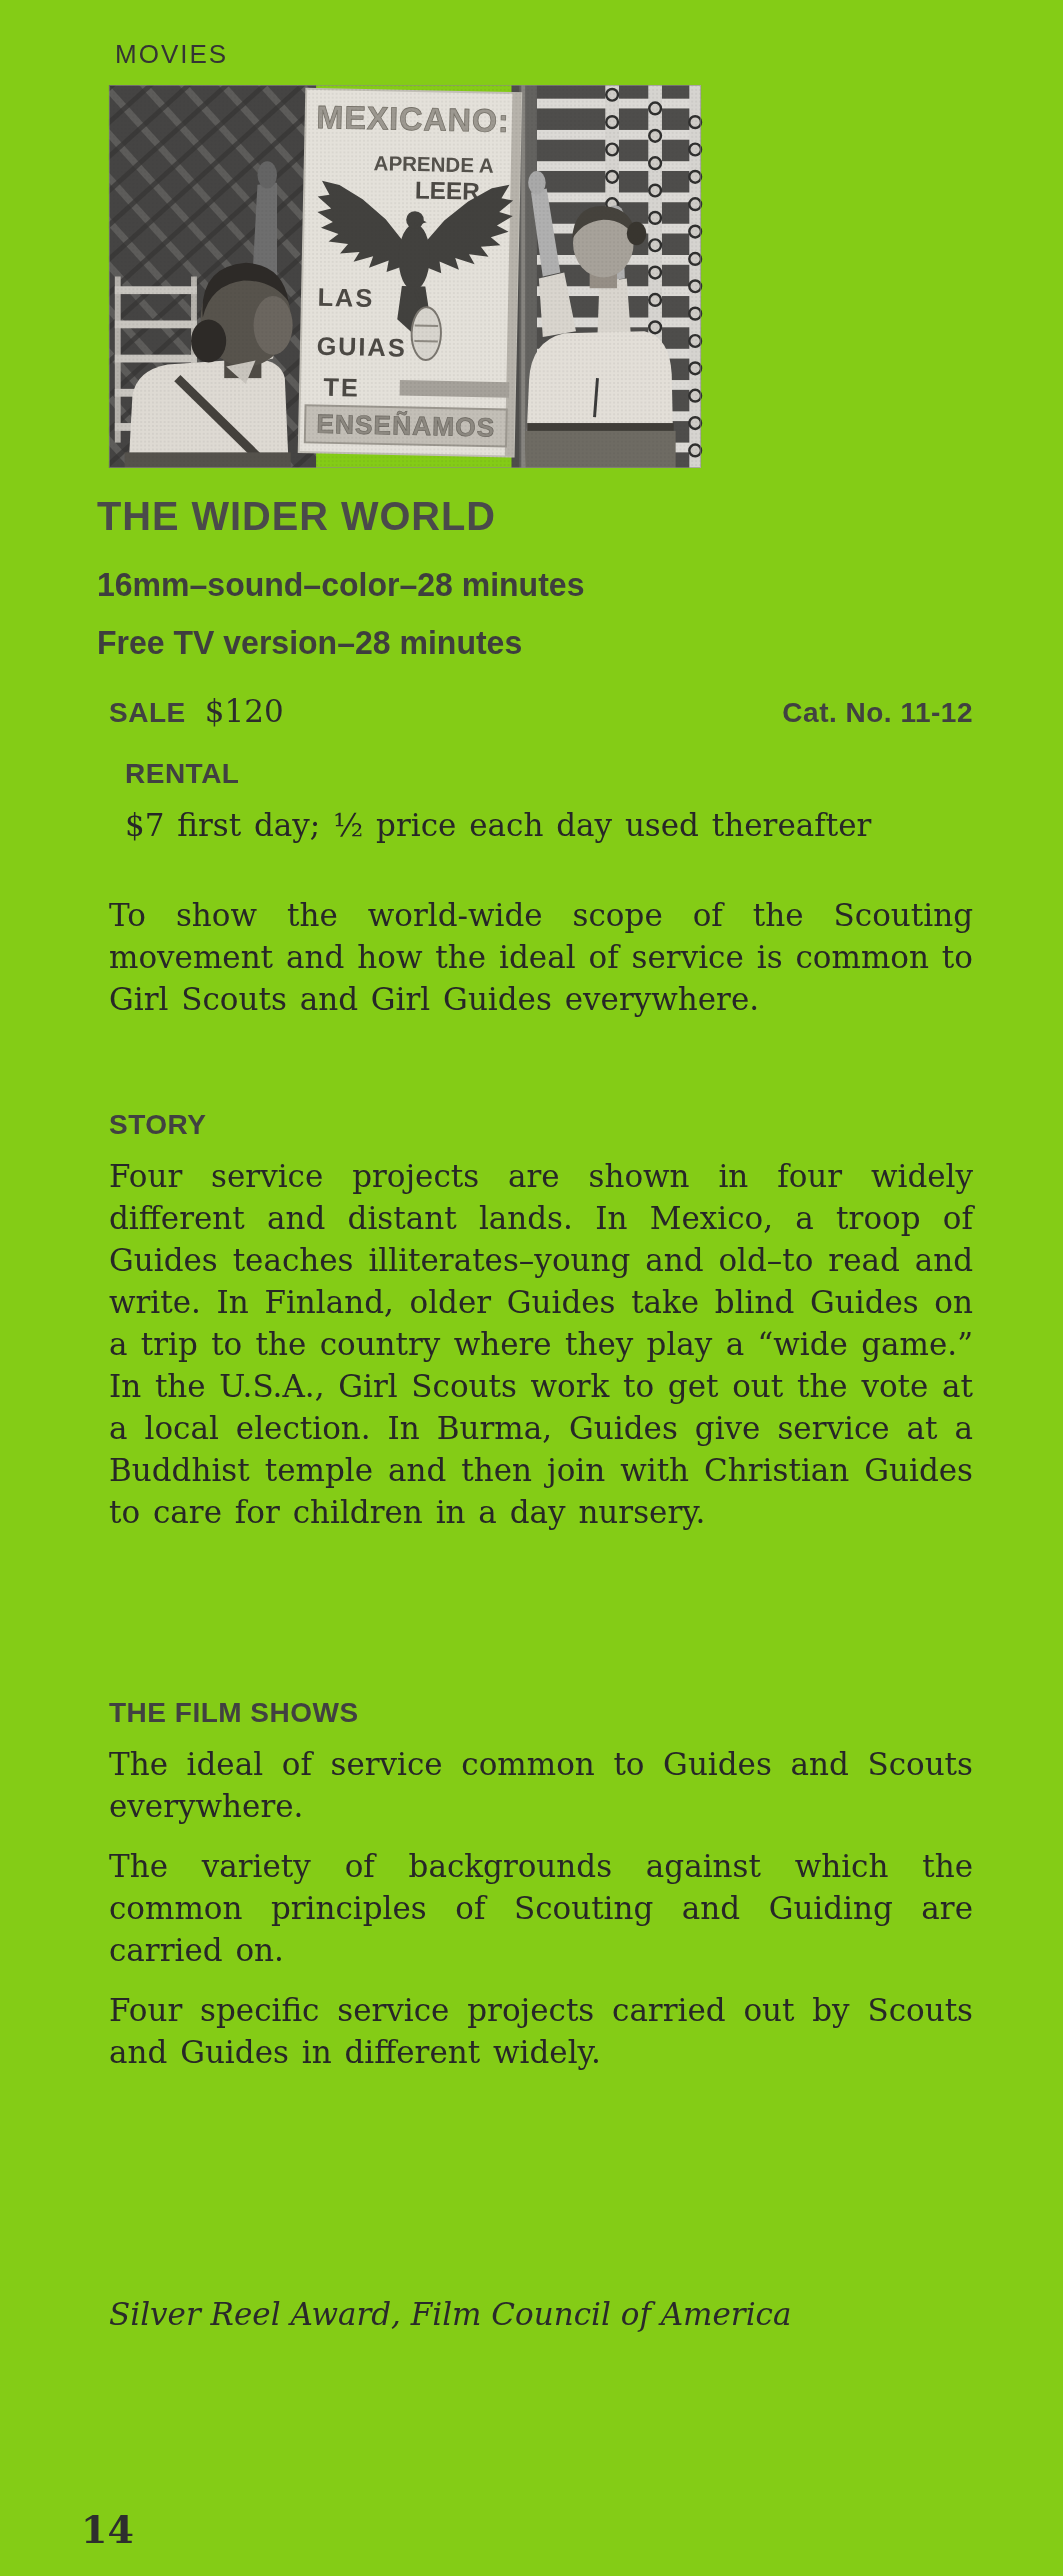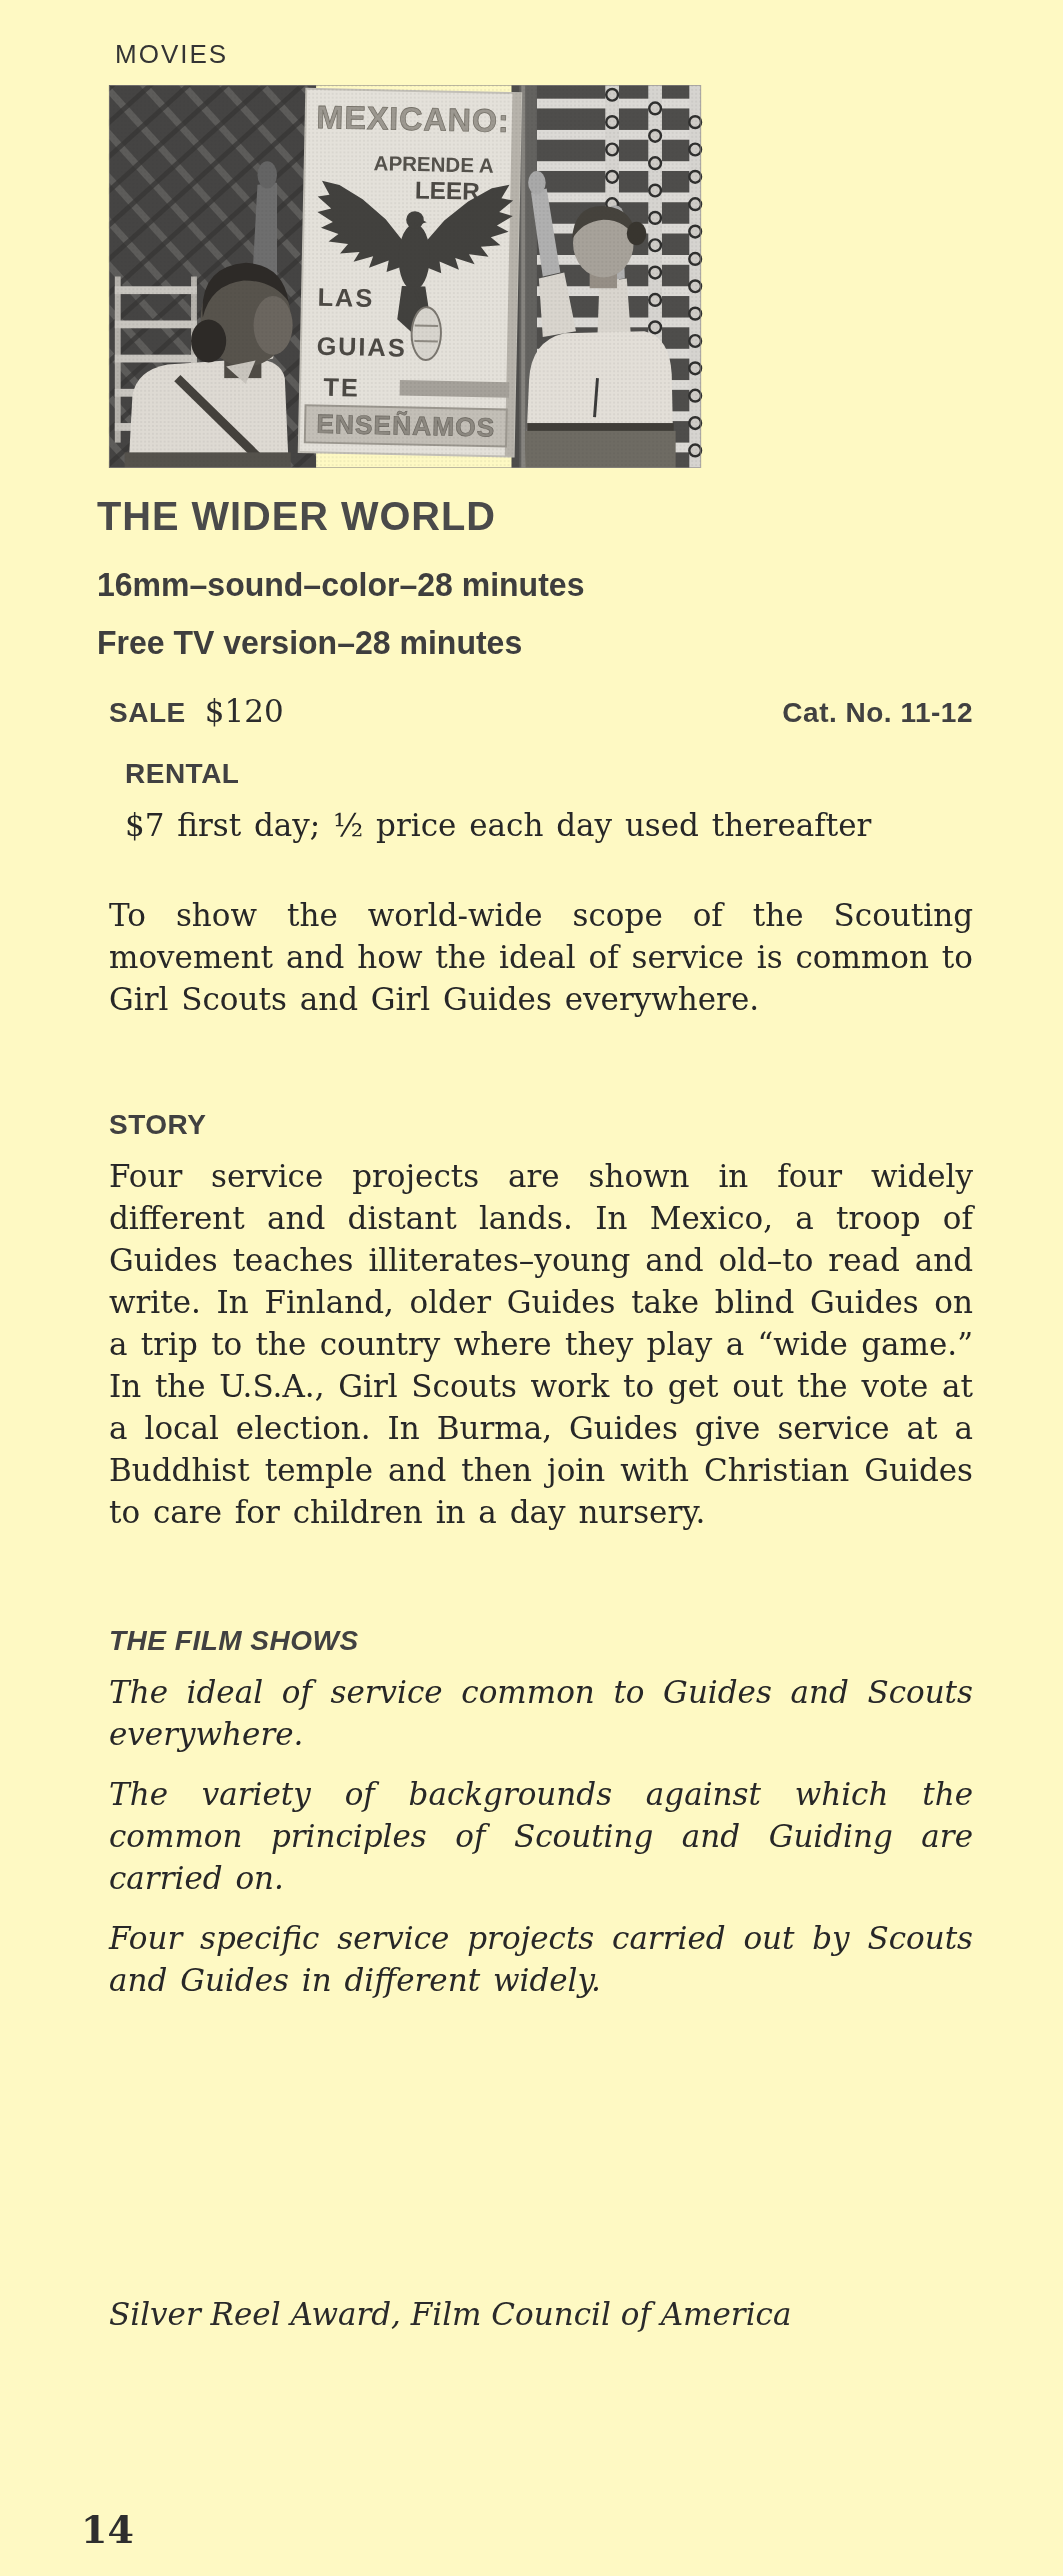--- a/index.html
+++ b/index.html
@@ -1,19 +1,19 @@
 <!DOCTYPE html>
 <html><head>
 <meta charset="utf-8">
 <style>
   html,body{margin:0;padding:0;background:#e9e8e5;}
   .page{
     position:relative;
     width:1064px;height:2576px;
-    background:#fef9c3;
+    background:#84cc16;
     font-family:"DejaVu Serif", serif;
     color:#272727;
     overflow:hidden;
   }
   .section-label{
     position:absolute;left:115px;top:39px;
     font-family:"Liberation Sans",sans-serif;
     font-size:26px;letter-spacing:2px;color:#343434;
   }
   .photo{
@@ -253,21 +253,21 @@
 
   <div class="sec" style="top:894px;">
     <p>To show the world-wide scope of the Scouting movement and how the ideal of service is common to Girl Scouts and Girl Guides everywhere.</p>
   </div>
 
   <div class="sec" style="top:1109px;">
     <h3>STORY</h3>
     <p>Four service projects are shown in four widely different and distant lands. In Mexico, a troop of Guides teaches illiterates–young and old–to read and write. In Finland, older Guides take blind Guides on a trip to the country where they play a “wide game.” In the U.S.A., Girl Scouts work to get out the vote at a local election. In Burma, Guides give service at a Buddhist temple and then join with Christian Guides to care for children in a day nursery.</p>
   </div>
 
-  <div class="sec" style="top:1625px;font-style:italic;">
+  <div class="sec" style="top:1697px;">
     <h3>THE FILM SHOWS</h3>
     <p>The ideal of service common to Guides and Scouts everywhere.</p>
     <p>The variety of backgrounds against which the common principles of Scouting and Guiding are carried on.</p>
     <p>Four specific service projects carried out by Scouts and Guides in different widely.</p>
   </div>
 
 
   <div class="award">Silver Reel Award, Film Council of America</div>
 
   <div class="page-number">14</div>

